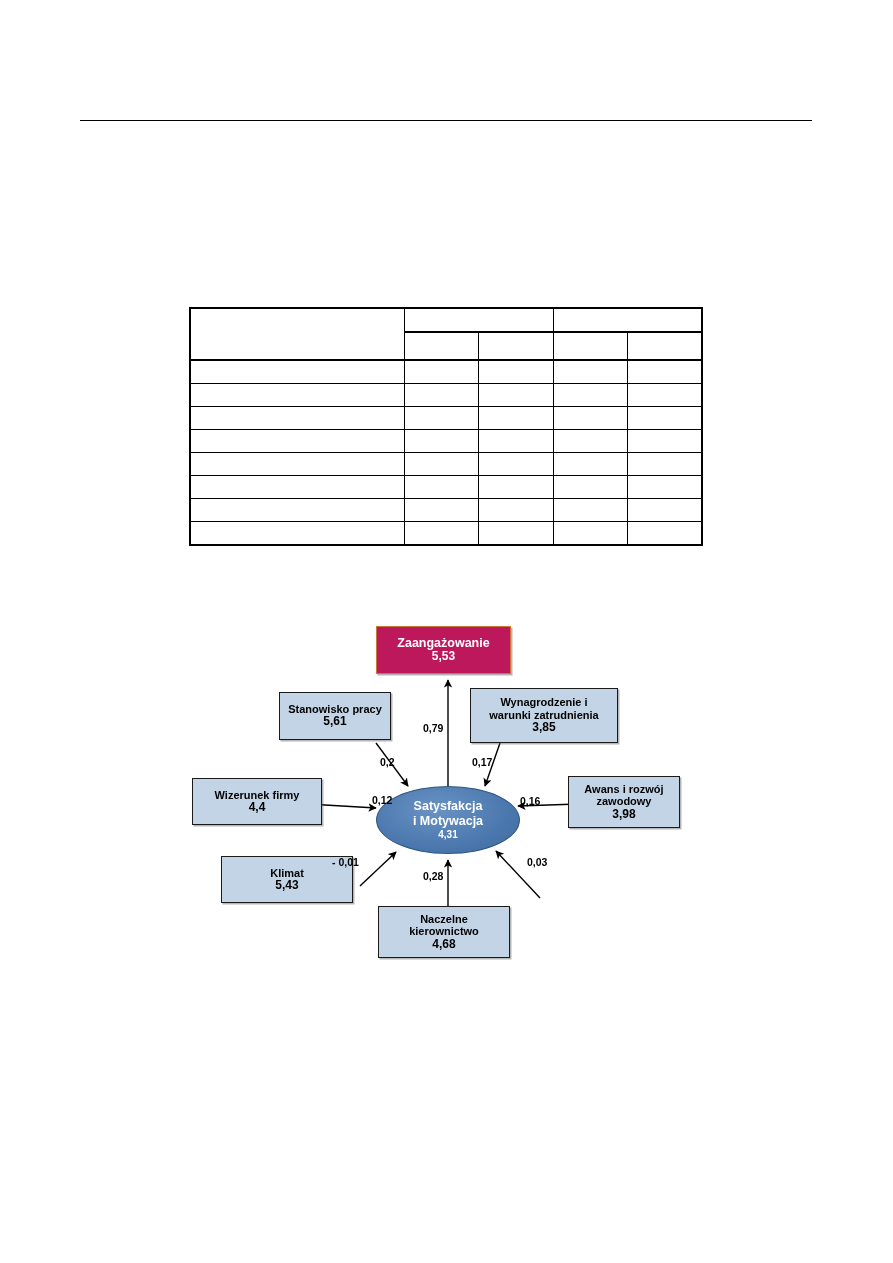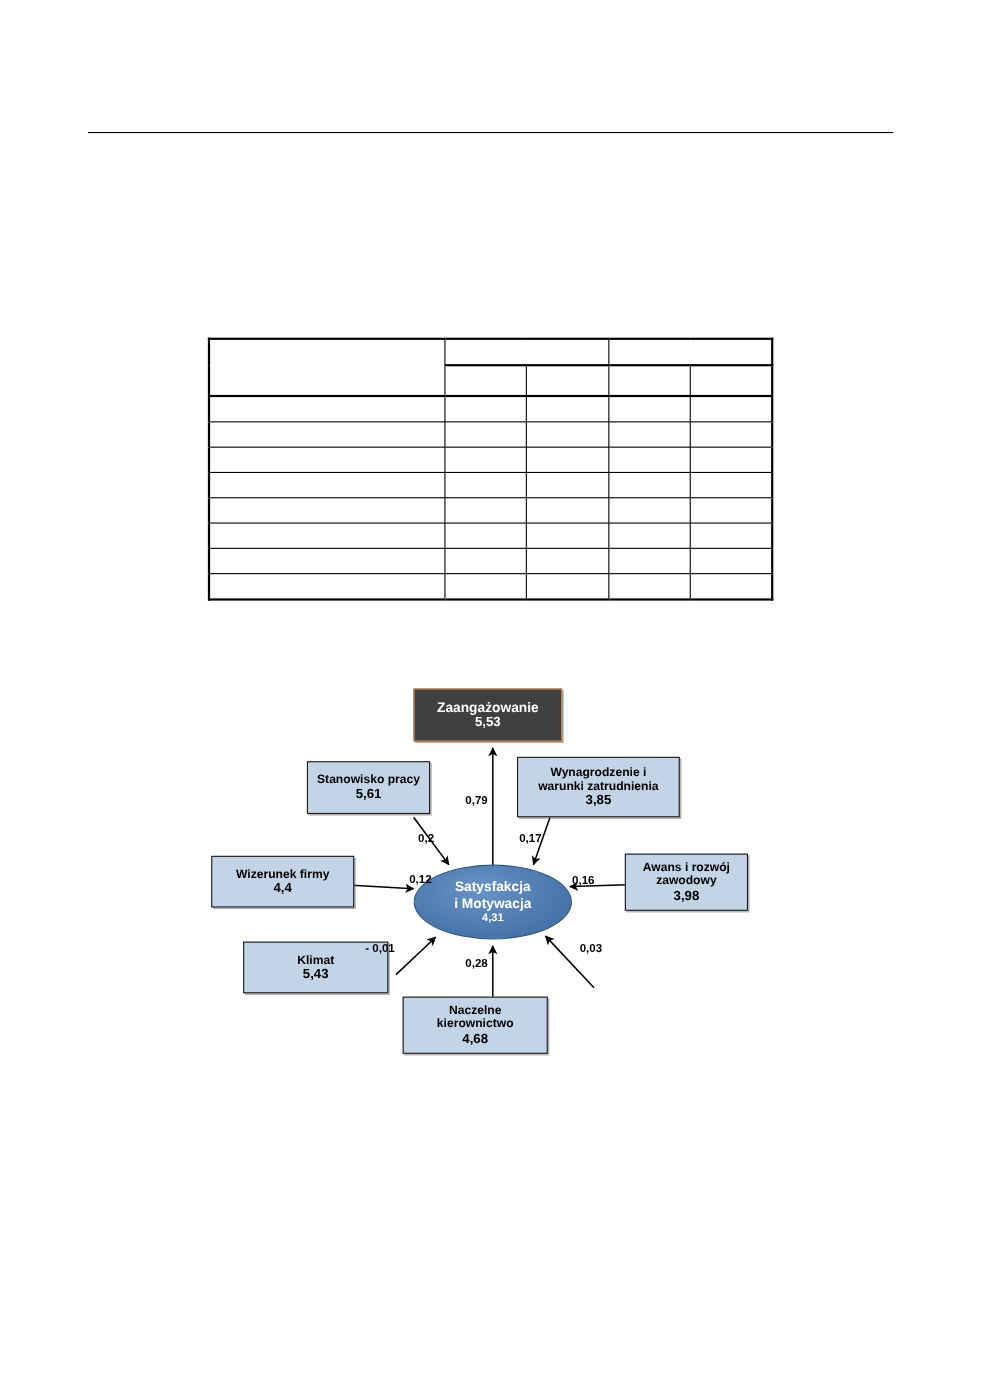--- a/index.html
+++ b/index.html
@@ -64,21 +64,21 @@
   .box{
     border:1.6px solid #1a1a1a;
     background:#c3d4e6;
     color:#000;
     font-weight:bold;
     font-size:11px;
     box-shadow:1.5px 1.5px 0 rgba(90,90,90,.45);
   }
   .box .val{font-size:12px;}
   .box-accent{
-    background:#404040;
+    background:#be185d;
     border:1.6px solid #c8763a;
     color:#ffffff;
     font-weight:bold;
     font-size:12.5px;
     box-shadow:1.5px 1.5px 0 rgba(90,90,90,.45);
   }
   .box-accent .val{font-size:12px;}
   .ellipse{
     background:#4d7ab0;
     background:radial-gradient(ellipse at 42% 34%, #6a93c4 0%, #4a77ad 62%, #3f6a9e 100%);
@@ -238,21 +238,21 @@
       <div>zawodowy</div>
       <div class="val">3,98</div>
     </div>
 
     <div class="node box" style="left:41px;top:248px;width:132px;height:47px;">
       <div>Klimat</div>
       <div class="val">5,43</div>
     </div>
 
 
-    <div class="node box" style="left:186px;top:298px;width:132px;height:52px;">
+    <div class="node box" style="left:198px;top:298px;width:132px;height:52px;">
       <div>Naczelne</div>
       <div>kierownictwo</div>
       <div class="val">4,68</div>
     </div>
 
     <div class="edge-label" style="left:243px;top:114px;">0,79</div>
     <div class="edge-label" style="left:200px;top:148px;">0,2</div>
     <div class="edge-label" style="left:292px;top:148px;">0,17</div>
     <div class="edge-label" style="left:145px;top:186px;margin-left:47px;">0,12</div>
     <div class="edge-label" style="left:340px;top:187px;">0,16</div>

